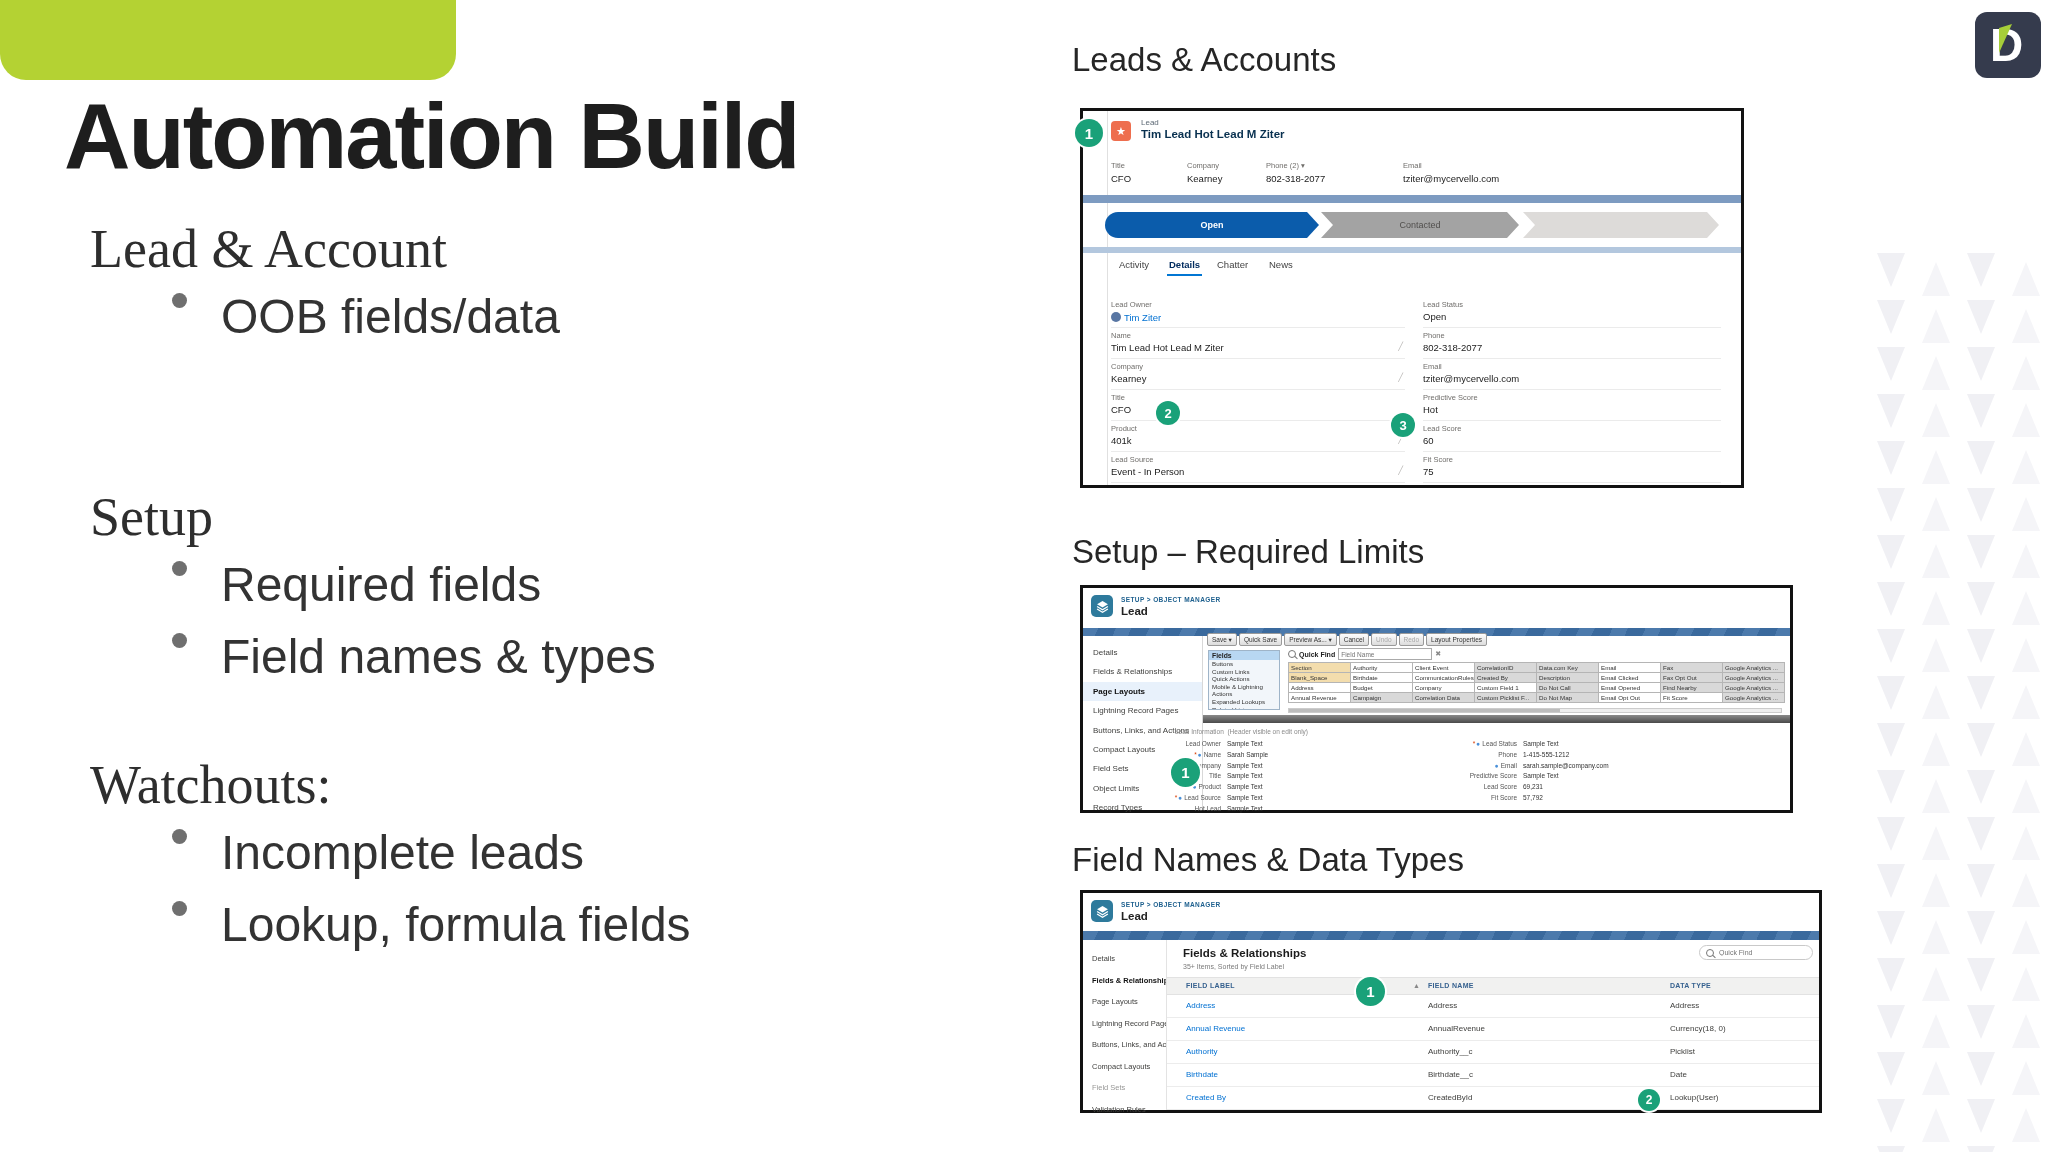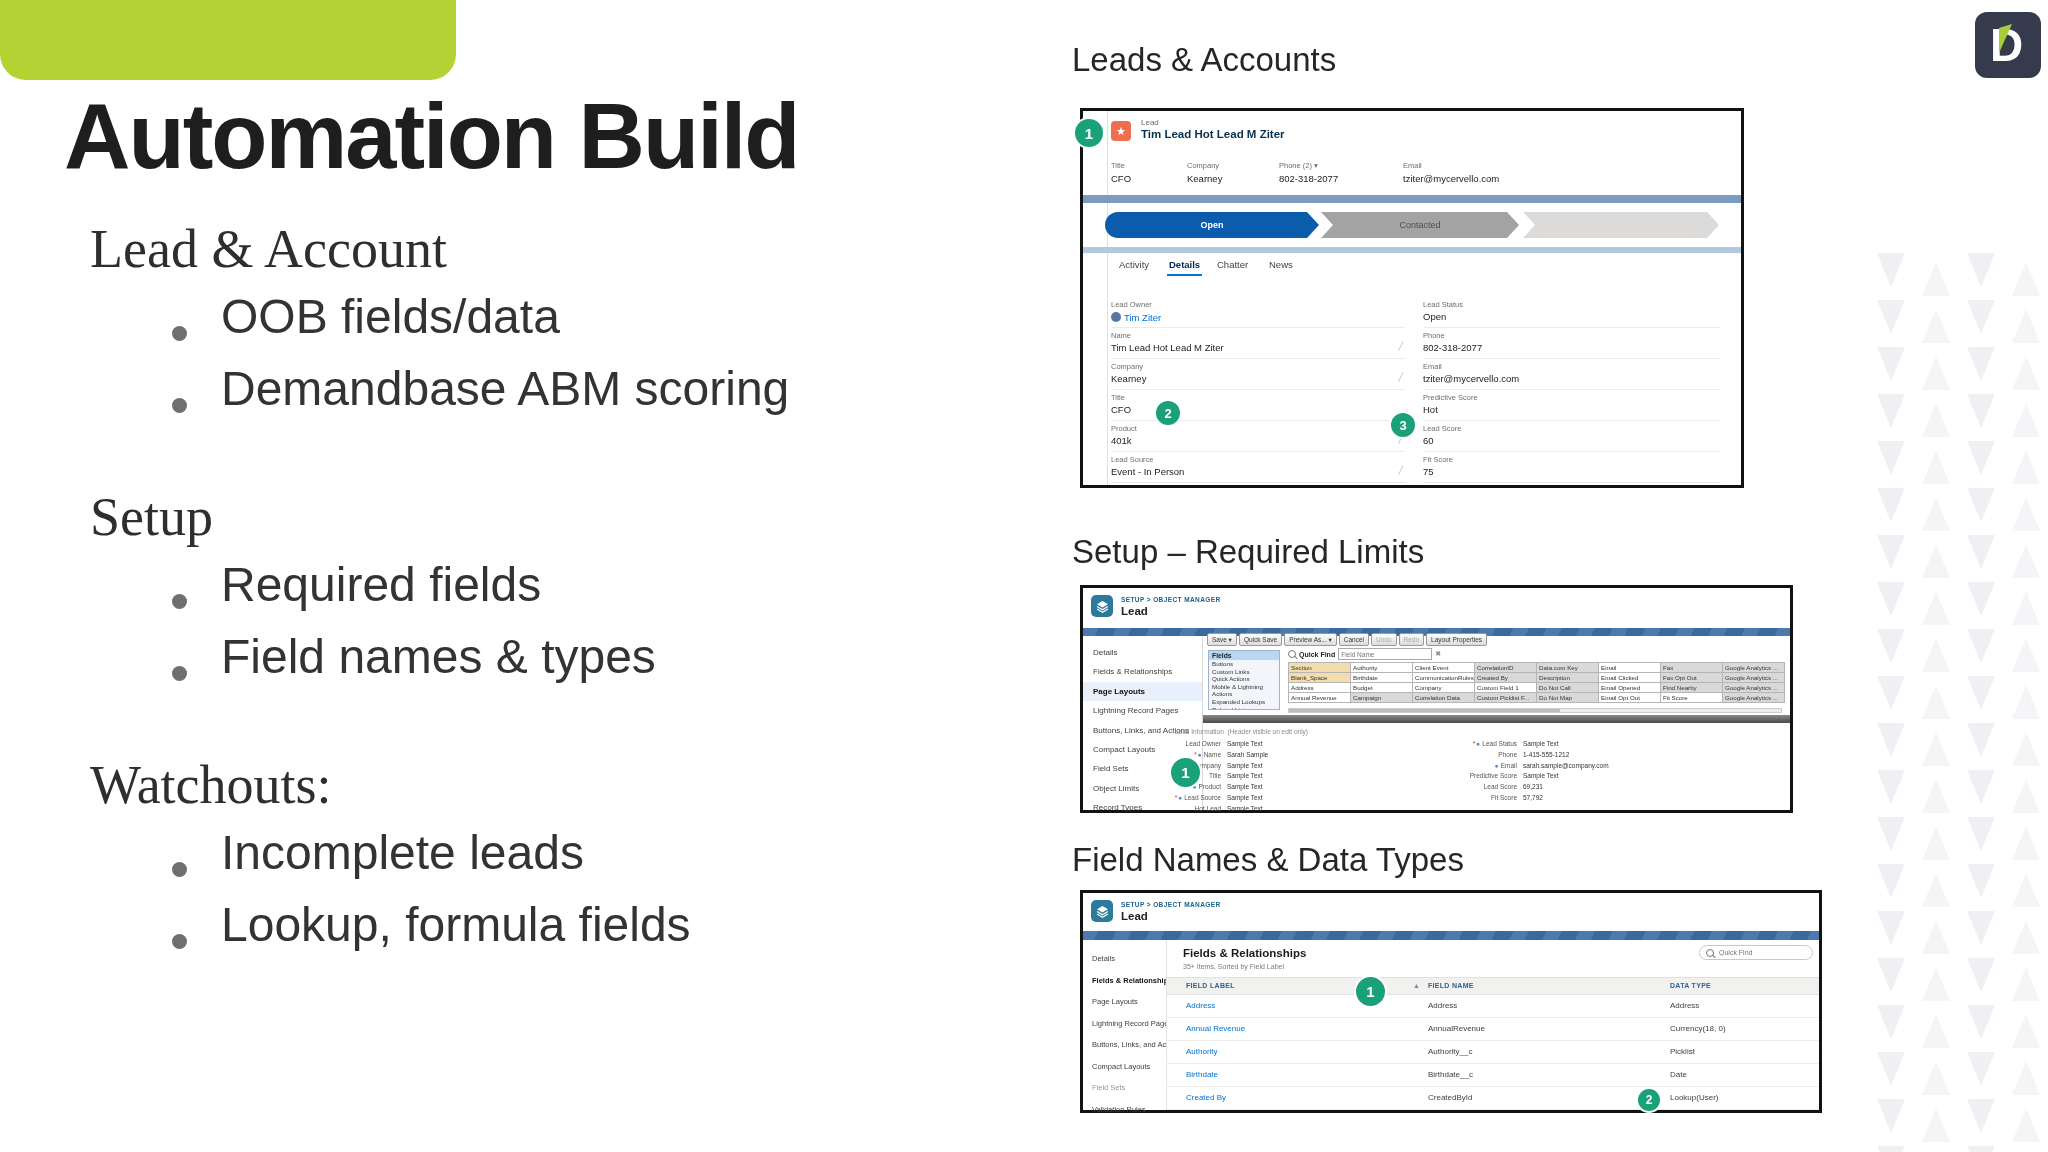--- a/index.html
+++ b/index.html
@@ -2,21 +2,21 @@
 <html><head>
 <meta charset="utf-8">
 <style>
   html,body{margin:0;padding:0;background:#fff;}
   .slide{position:relative;width:2048px;height:1152px;background:#ffffff;overflow:hidden;
          font-family:"Liberation Sans",sans-serif;color:#333;}
   
   .banner{position:absolute;left:0;top:0;width:456px;height:80px;background:#b4d233;border-radius:0 0 26px 26px;}
   .title{position:absolute;left:64px;top:84px;margin:0;font-size:92px;font-weight:800;color:#1e1e1e;letter-spacing:-2px;}
   .sec-h{position:absolute;left:90px;font-size:54px;font-weight:400;color:#2e2e2e;line-height:1;font-family:Liberation Serif, serif;}
-  .bullet{position:absolute;left:172px;display:flex;align-items:flex-end;font-size:48px;color:#333;line-height:1;}
+  .bullet{position:absolute;left:172px;display:flex;align-items:flex-start;font-size:48px;color:#333;line-height:1;}
   .dot{width:15px;height:15px;border-radius:50%;background:#6f6f6f;display:inline-block;margin-right:34px;flex:none;}
   
   .fig-h{position:absolute;margin:0;font-size:33px;font-weight:400;color:#262626;line-height:1.1;}
   .shot{position:absolute;background:#fff;border:3px solid #121212;box-sizing:border-box;}
   .badge{position:absolute;background:#1aa179;color:#fff;border-radius:50%;display:flex;align-items:center;
          justify-content:center;font-weight:700;z-index:6;box-shadow:0 0 0 2px #fff;}
   .b28{width:28px;height:28px;font-size:15px;}
   .b24{width:24px;height:24px;font-size:13px;}
   .b29{width:29px;height:29px;font-size:15px;}
   .b22{width:22px;height:22px;font-size:12px;}
@@ -113,24 +113,20 @@
 
   <div class="banner"></div>
 
   <h1 class="title">Automation Build</h1>
 
   <div class="sec-h" style="top:222px">Lead &amp; Account</div>
   <div class="bullet" style="top:293px">
       <span class="dot"></span>
       <span>OOB fields/data</span>
     </div>
-  <div class="bullet" style="top:365px">
-      <span class="dot"></span>
-      <span>Demandbase ABM scoring</span>
-    </div>
 
   <div class="sec-h" style="top:490px">Setup</div>
   <div class="bullet" style="top:561px">
       <span class="dot"></span>
       <span>Required fields</span>
     </div>
   <div class="bullet" style="top:633px">
       <span class="dot"></span>
       <span>Field names &amp; types</span>
     </div>
@@ -155,21 +151,21 @@
     <div class="f1-name">Tim Lead Hot Lead M Ziter</div>
 
     <div class="f1-cf" style="left:28px">
       <div class="lbl">Title</div>
       <div class="val">CFO</div>
     </div>
     <div class="f1-cf" style="left:104px">
       <div class="lbl">Company</div>
       <div class="val">Kearney</div>
     </div>
-    <div class="f1-cf" style="left:196px">
+    <div class="f1-cf" style="left:183px">
       <div class="lbl">Phone (2) ▾</div>
       <div class="val link">802-318-2077</div>
     </div>
     <div class="f1-cf" style="left:320px">
       <div class="lbl">Email</div>
       <div class="val link">tziter@mycervello.com</div>
     </div>
 
     <div class="f1-strip1"></div>
     <div class="chev chev-open">Open</div>

